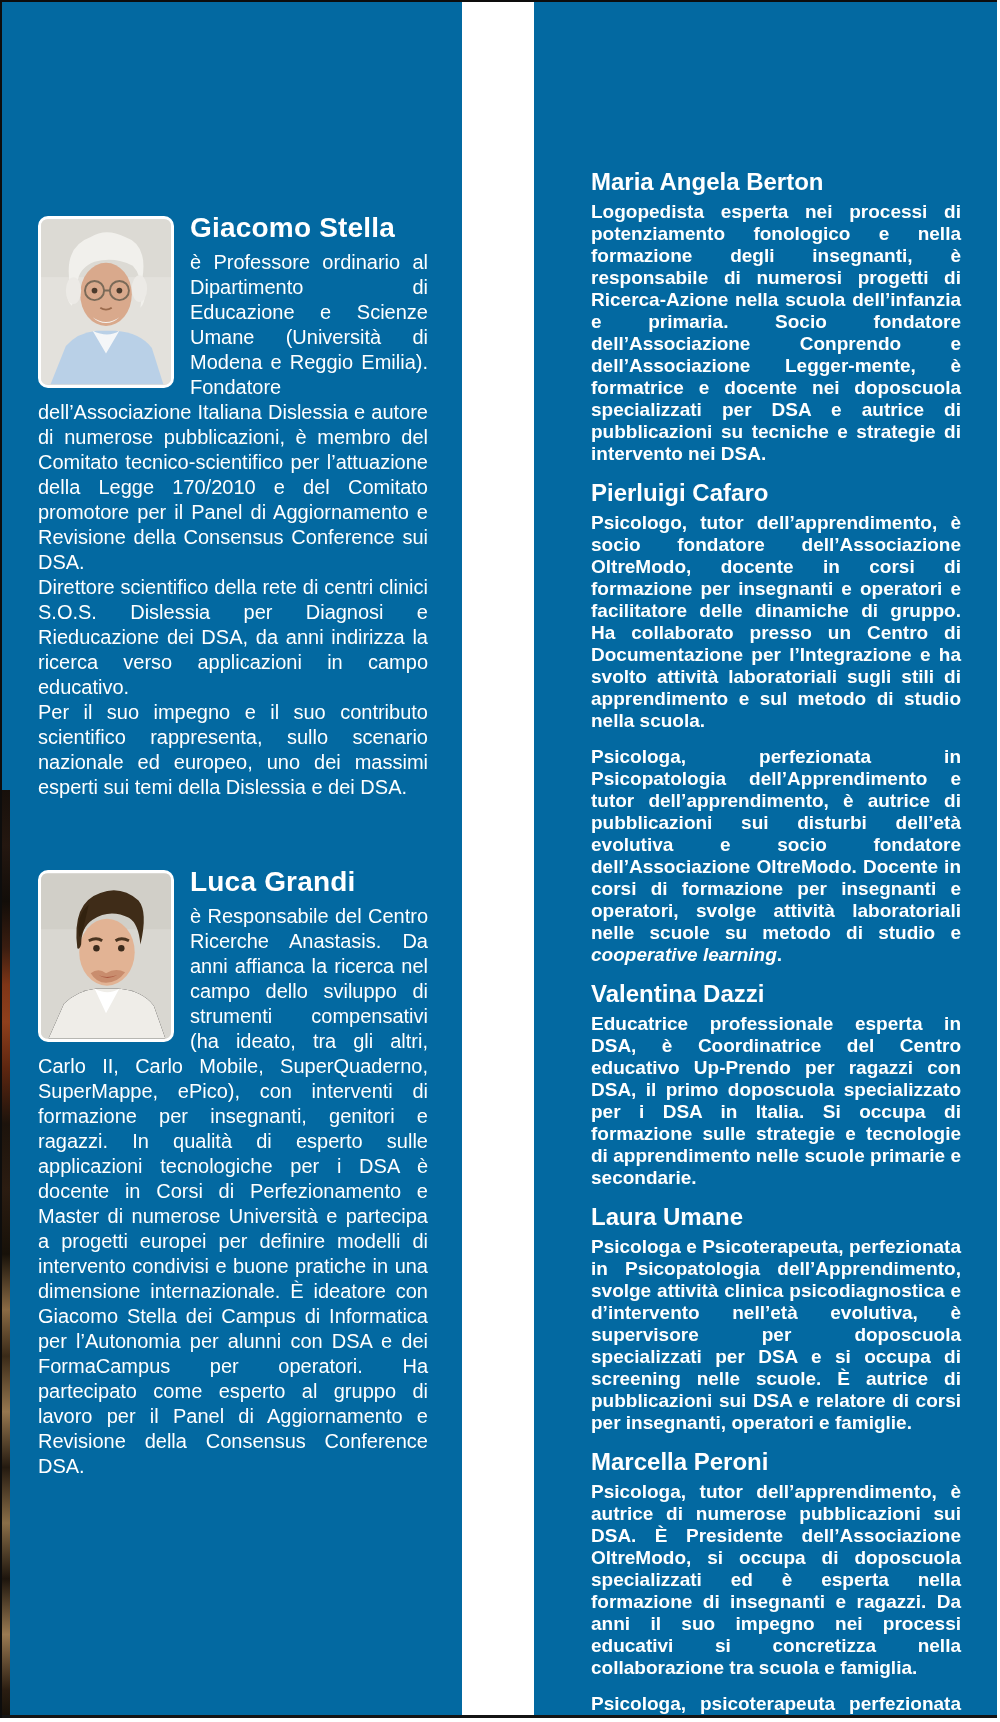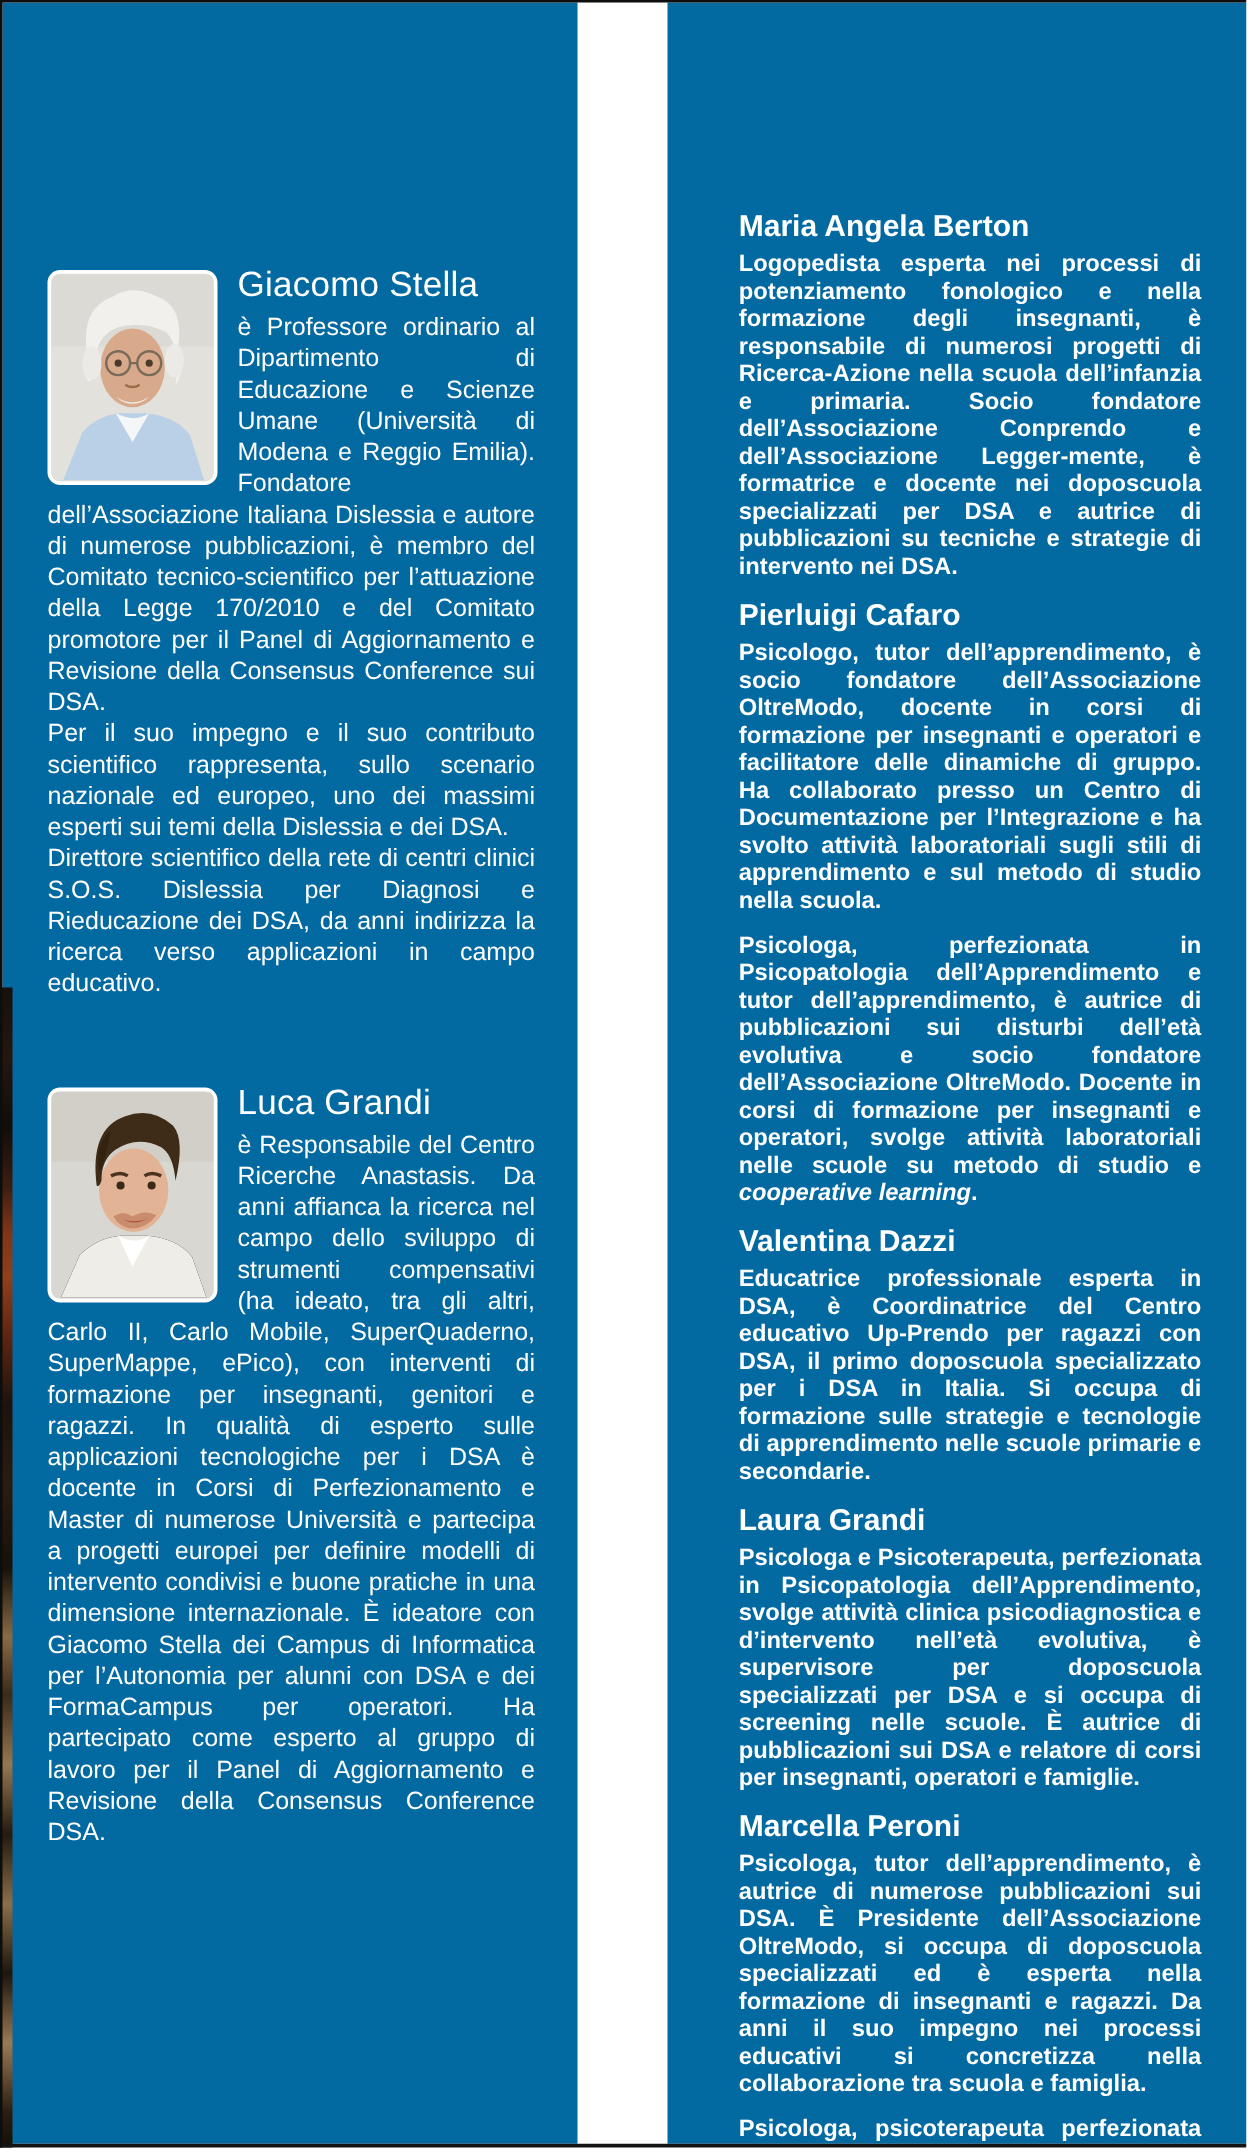--- a/index.html
+++ b/index.html
@@ -29,21 +29,21 @@
   
   .author-block{overflow:visible;}
   .author-block + .author-block{margin-top:66px;}
   .photo{
     float:left;width:136px;height:172px;margin:4px 16px 10px 0;
     border:3px solid #ffffff;border-radius:10px;overflow:hidden;background:#dfddd8;
     box-sizing:border-box;
   }
   .photo svg{display:block;width:100%;height:100%;}
   .author-name-lg{
-    margin:0 0 6px 0;font-size:28px;line-height:32px;font-weight:normal;color:#ffffff;
+    margin:0 0 6px 0;font-size:28px;line-height:32px;font-weight:bold;color:#ffffff;
     letter-spacing:0.2px;
   }
   .bio-lg{margin:0;font-size:20px;line-height:25px;text-align:justify;hyphens:auto;}
   .bio-lg + .bio-lg{margin-top:0;}
   
   .section{margin:0 0 14px 0;}
   .author-name-sm{
     margin:8px 0 5px 0;font-size:24px;line-height:28px;font-weight:bold;color:#ffffff;
   }
   .bio-sm{margin:0;font-size:19px;line-height:22px;text-align:justify;hyphens:auto;font-weight:bold;}
@@ -73,22 +73,22 @@
           <circle cx="82" cy="74" r="10" fill="none" stroke="#7a6a58" stroke-width="2"></circle>
           <line x1="66" y1="74" x2="72" y2="74" stroke="#7a6a58" stroke-width="2"></line>
           <circle cx="56" cy="74" r="3" fill="#4a3a2c"></circle>
           <circle cx="82" cy="74" r="3" fill="#4a3a2c"></circle>
           <path d="M62 92 Q68 96 74 92" fill="none" stroke="#9a6a4c" stroke-width="2"></path>
           <path d="M54 102 Q68 112 82 102 Q76 108 68 108 Q60 108 54 102 Z" fill="#f5f2ee"></path>
         </svg>
       </div>
       <h2 class="author-name-lg">Giacomo Stella</h2>
       <p class="bio-lg">è Professore ordinario al Dipartimento di Educazione e Scienze Umane (Università di Modena e Reggio Emilia). Fondatore dell’Associazione Italiana Dislessia e autore di numerose pubblicazioni, è membro del Comitato tecnico-scientifico per l’attuazione della Legge 170/2010 e del Comitato promotore per il Panel di Aggiornamento e Revisione della Consensus Conference sui DSA.</p>
+      <p class="bio-lg">Direttore scientifico della rete di centri clinici S.O.S. Dislessia per Diagnosi e Rieducazione dei DSA, da anni indirizza la ricerca verso applicazioni in campo educativo.</p>
       <p class="bio-lg">Per il suo impegno e il suo contributo scientifico rappresenta, sullo scenario nazionale ed europeo, uno dei massimi esperti sui temi della Dislessia e dei DSA.</p>
-      <p class="bio-lg">Direttore scientifico della rete di centri clinici S.O.S. Dislessia per Diagnosi e Rieducazione dei DSA, da anni indirizza la ricerca verso applicazioni in campo educativo.</p>
     </div>
 
     <div class="author-block">
       <div class="photo">
         <svg viewBox="0 0 136 172" aria-hidden="true">
           <rect x="0" y="0" width="136" height="172" fill="#d9d7d1"></rect>
           <rect x="0" y="0" width="136" height="58" fill="#d1cfc8"></rect>
           <path d="M8 172 L24 136 Q38 122 58 120 L80 120 Q106 122 118 138 L130 172 Z" fill="#efedе8"></path>
           <path d="M8 172 L24 136 Q38 122 58 120 L80 120 Q106 122 118 138 L130 172 Z" fill="#efede8"></path>
           <path d="M56 120 L68 146 L82 120 Q70 128 56 120 Z" fill="#ffffff"></path>
@@ -124,21 +124,21 @@
     <div class="section">
       <p class="bio-sm"><span>Psicologa, perfezionata in Psicopatologia dell’Apprendimento e tutor dell’apprendimento, è autrice di pubblicazioni sui disturbi dell’età evolutiva e socio fondatore dell’Associazione OltreModo. Docente in corsi di formazione per insegnanti e operatori, svolge attività laboratoriali nelle scuole su metodo di studio e </span><span class="it">cooperative learning</span><span>.</span></p>
     </div>
 
     <div class="section">
       <h3 class="author-name-sm">Valentina Dazzi</h3>
       <p class="bio-sm">Educatrice professionale esperta in DSA, è Coordinatrice del Centro educativo Up-Prendo per ragazzi con DSA, il primo doposcuola specializzato per i DSA in Italia. Si occupa di formazione sulle strategie e tecnologie di apprendimento nelle scuole primarie e secondarie.</p>
     </div>
 
     <div class="section">
-      <h3 class="author-name-sm">Laura Grandi</h3>
+      <h3 class="author-name-sm">Laura Umane</h3>
       <p class="bio-sm">Psicologa e Psicoterapeuta, perfezionata in Psicopatologia dell’Apprendimento, svolge attività clinica psicodiagnostica e d’intervento nell’età evolutiva, è supervisore per doposcuola specializzati per DSA e si occupa di screening nelle scuole. È autrice di pubblicazioni sui DSA e relatore di corsi per insegnanti, operatori e famiglie.</p>
     </div>
 
     <div class="section">
       <h3 class="author-name-sm">Marcella Peroni</h3>
       <p class="bio-sm">Psicologa, tutor dell’apprendimento, è autrice di numerose pubblicazioni sui DSA. È Presidente dell’Associazione OltreModo, si occupa di doposcuola specializzati ed è esperta nella formazione di insegnanti e ragazzi. Da anni il suo impegno nei processi educativi si concretizza nella collaborazione tra scuola e famiglia.</p>
     </div>
 
     <div class="section">
       <p class="bio-sm">Psicologa, psicoterapeuta perfezionata in Psicopatologia dell’Apprendimento, svolge attività diagnostica e di intervento rieducativo sulle difficoltà di apprendimento, si occupa di screening nelle scuole. È formatrice per genitori, insegnanti e operatori sanitari. È autrice di pubblicazioni sull’impiego delle strategie per i DSA.</p>

